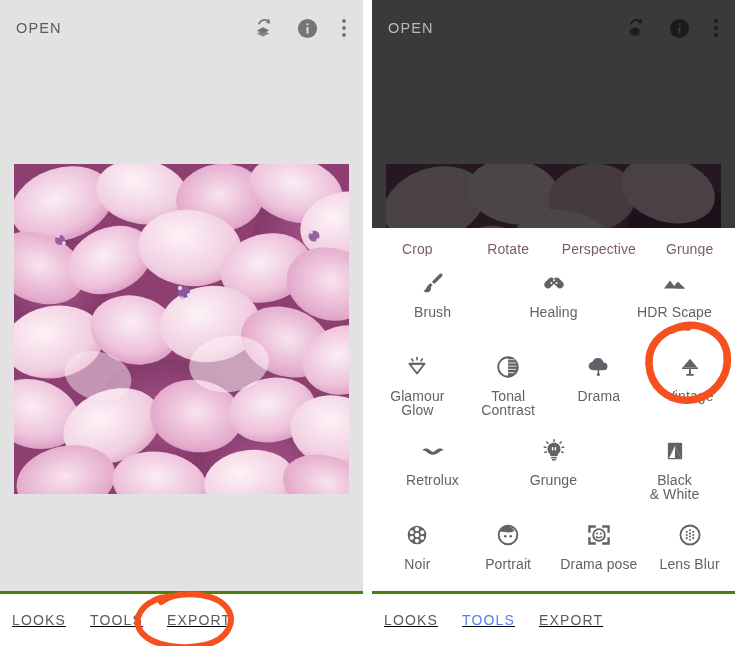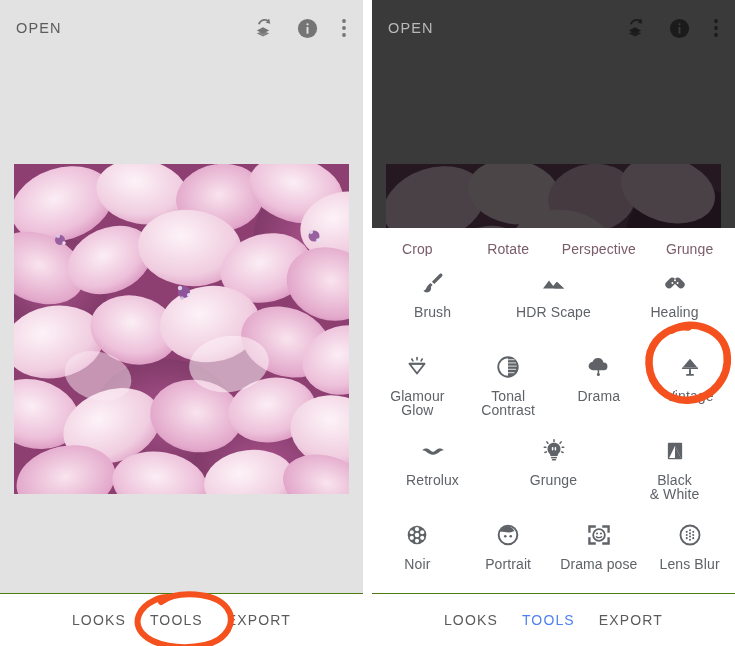--- a/index.html
+++ b/index.html
@@ -59,23 +59,24 @@
     width:335px;height:330px;
     position:relative;overflow:hidden;
     background:#c87ca8;
   }
   .photo.dark-on{filter:brightness(.33) saturate(.55);}
 
   
   .bottomnav{
     height:52px;flex:0 0 52px;
     background:#ffffff;
-    display:flex;align-items:center;justify-content:center;
-    border-top:1px solid #4d7c0f;
+    display:flex;align-items:center;justify-content:flex-start;
+    border-top:3px solid #4d7c0f;
     position:relative;
+    text-decoration:underline;
   }
   .navitem{
     font-size:14px;letter-spacing:1.15px;
     color:#5b5b5b;font-weight:500;
     padding:6px 12px;
     position:relative;z-index:2;
   }
   .navitem.active{color:#4f82f0;}
 
   
@@ -341,43 +342,43 @@
               <div class="glyph">
                 <svg width="26" height="26" viewBox="0 0 24 24">
                   <path d="M20.3 3.7c-.6-.6-1.6-.6-2.2 0l-7.1 7.1 2.2 2.2 7.1-7.1c.6-.6.6-1.6 0-2.2z" fill="#5f6368"></path>
                   <path d="M9.6 12.1 7.3 14.4c-1.1 1.1-1.3 2.6-2.2 3.6-.6.6-1.4.9-1.9 1.1.8 1 2 1.6 3.3 1.6 2.1 0 3.8-1.7 3.8-3.8 0-.5-.1-1-.3-1.4l1.7-1.7-2.1-1.7z" fill="#5f6368"></path>
                 </svg>
               </div>
               <div class="tlabel">Brush</div>
             </div>
             <div class="tcell">
               <div class="glyph">
-                <svg width="28" height="26" viewBox="0 0 28 24">
-                  <path d="M3 17.5 9 9.5l4.2 5.6L16.6 11l7.4 6.5z" fill="#5f6368"></path>
-                  <path d="M13.6 15.2 17 10.8l7 6.7h-9.6z" fill="#5f6368"></path>
-                </svg>
-              </div>
-              <div class="tlabel">HDR Scape</div>
-            </div>
-            <div class="tcell">
-              <div class="glyph">
                 <svg width="26" height="26" viewBox="0 0 24 24">
                   <g fill="#5f6368">
                     <rect x="2.5" y="8.6" width="11" height="6.8" rx="3.4" transform="rotate(-45 8 12)"></rect>
                     <rect x="10.5" y="8.6" width="11" height="6.8" rx="3.4" transform="rotate(45 16 12)"></rect>
                   </g>
                   <g fill="#ffffff">
                     <circle cx="12" cy="9.4" r=".9"></circle>
                       <circle cx="9.6" cy="12" r=".9"></circle>
                     <circle cx="14.4" cy="12" r=".9"></circle>
                       <circle cx="12" cy="14.6" r=".9"></circle>
                   </g>
                 </svg>
               </div>
               <div class="tlabel">Healing</div>
+            </div>
+            <div class="tcell">
+              <div class="glyph">
+                <svg width="28" height="26" viewBox="0 0 28 24">
+                  <path d="M3 17.5 9 9.5l4.2 5.6L16.6 11l7.4 6.5z" fill="#5f6368"></path>
+                  <path d="M13.6 15.2 17 10.8l7 6.7h-9.6z" fill="#5f6368"></path>
+                </svg>
+              </div>
+              <div class="tlabel">HDR Scape</div>
             </div>
           </div>
 
           <div class="trow">
             <div class="tcell">
               <div class="glyph">
                 <svg width="26" height="26" viewBox="0 0 24 24">
                   <path d="M5 9h14l-7 9z" fill="none" stroke="#5f6368" stroke-width="1.7" stroke-linejoin="round"></path>
                   <path d="M5 9h14" stroke="#5f6368" stroke-width="1.5"></path>
                   <g stroke="#5f6368" stroke-width="1.5" stroke-linecap="round">

